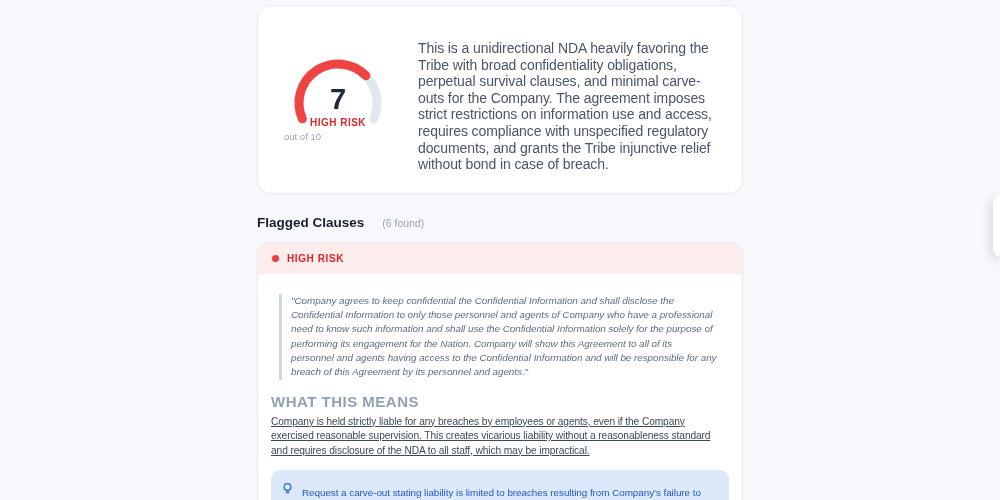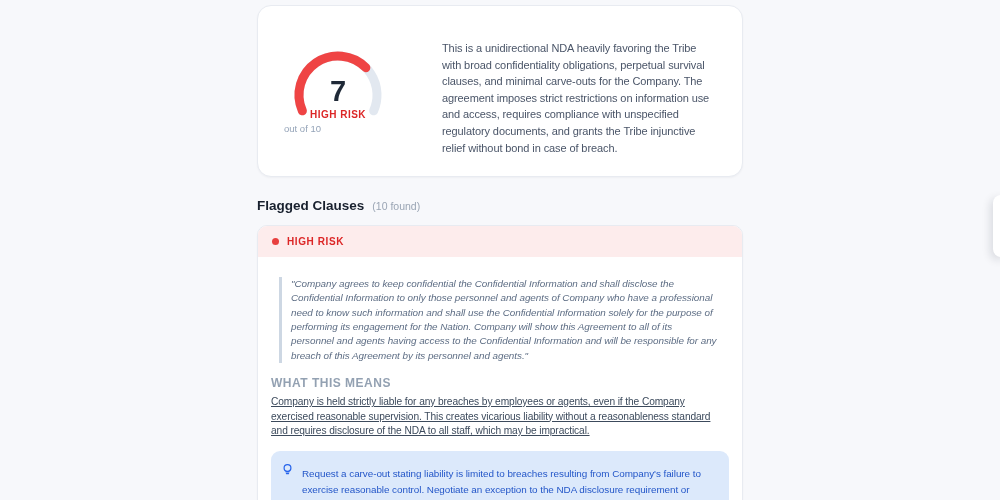--- a/index.html
+++ b/index.html
@@ -37,26 +37,26 @@
     text-align:center; font-size:10px; font-weight:700;
     color:#dc2626; letter-spacing:.5px;
   }
   .gauge-scale {
     position:absolute; top:78px; left:0; right:0;
     font-size:9.5px; color:#94a3b8;
   }
   .summary-body { flex:1; padding-top:2px; }
   .card-title { font-size:13.5px; font-weight:700; color:#18202e; letter-spacing:-.1px; }
   .summary-text {
-    margin-top:12px; font-size:11px; line-height:16.6px;
-    color:#4a5568; letter-spacing:-.1px; max-width:346px;margin-left:24px;
+    margin-top:12px; font-size:14px; line-height:16.6px;
+    color:#4a5568; letter-spacing:-.1px; max-width:346px;
   }
 
   
-  .section-header { margin:21px 0 12px 0; display:flex; align-items:baseline; gap:8px; }
+  .section-header { margin:21px 0 12px 0; display:flex; align-items:baseline; gap:18px; }
   .section-title { font-size:13.5px; font-weight:700; color:#18202e; }
   .section-count { font-size:10.5px; color:#9aa5b4; }
 
   
   .clause-card {
     background:#ffffff;
     border:1px solid #e8ebf1;
     border-radius:10px;
     overflow:hidden;
     box-shadow:0 1px 2px rgba(16,24,40,.03);
@@ -73,21 +73,21 @@
     margin:9px 0 0 8px;
     border-left:3px solid #cdd7e3;
     padding-left:9px;
     font-style:italic;
     font-size:9.9px; line-height:14.3px; letter-spacing:-.05px;
     color:#5d6d84;
     max-width:438px;
   }
   .wtm-label {
     margin-top:13px;
-    font-size:12px; font-weight:700; color:#93a1b2; letter-spacing:.5px;
+    font-size:15px; font-weight:700; color:#93a1b2; letter-spacing:.5px;
   }
   .clause-explanation {
     margin-top:5px;
     font-size:10.2px; line-height:14.6px; letter-spacing:-.1px;
     color:#3c4a5c;
     max-width:460px;
     text-decoration:underline;
   }
   .suggestion-box {
     margin-top:12px;
@@ -128,21 +128,21 @@
       <div class="gauge-risk">HIGH RISK</div>
       <div class="gauge-scale">out of 10</div>
     </div>
     <div class="summary-body">
       <div class="summary-text">This is a unidirectional NDA heavily favoring the Tribe with broad confidentiality obligations, perpetual survival clauses, and minimal carve-outs for the Company. The agreement imposes strict restrictions on information use and access, requires compliance with unspecified regulatory documents, and grants the Tribe injunctive relief without bond in case of breach.</div>
     </div>
   </div>
 
   <div class="section-header">
     <span class="section-title">Flagged Clauses</span>
-    <span class="section-count">(10 found)</span>
+    <span class="section-count">(6 found)</span>
   </div>
 
   <div class="clause-card">
     <div class="risk-band">
       <span class="risk-dot"></span>
       <span class="risk-band-label">HIGH RISK</span>
     </div>
     <div class="clause-body">
       <div class="clause-quote">"Company agrees to keep confidential the Confidential Information and shall disclose the Confidential Information to only those personnel and agents of Company who have a professional need to know such information and shall use the Confidential Information solely for the purpose of performing its engagement for the Nation. Company will show this Agreement to all of its personnel and agents having access to the Confidential Information and will be responsible for any breach of this Agreement by its personnel and agents."</div>
       <div class="wtm-label">WHAT THIS MEANS</div>

